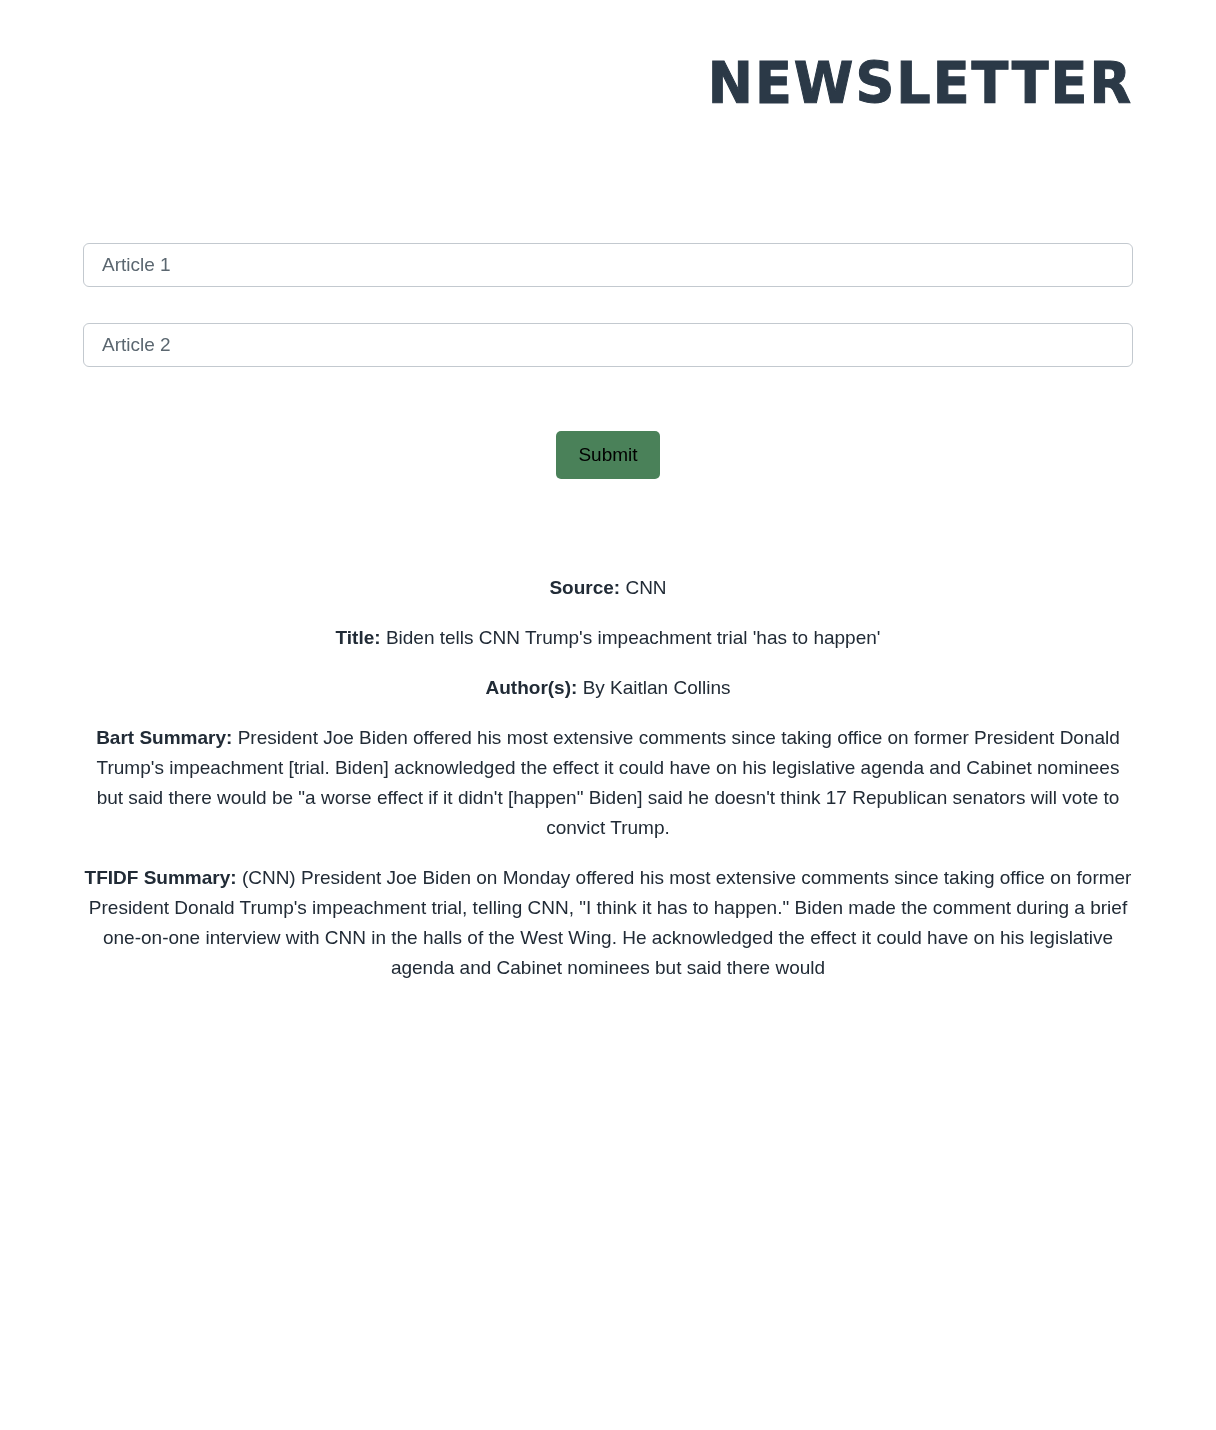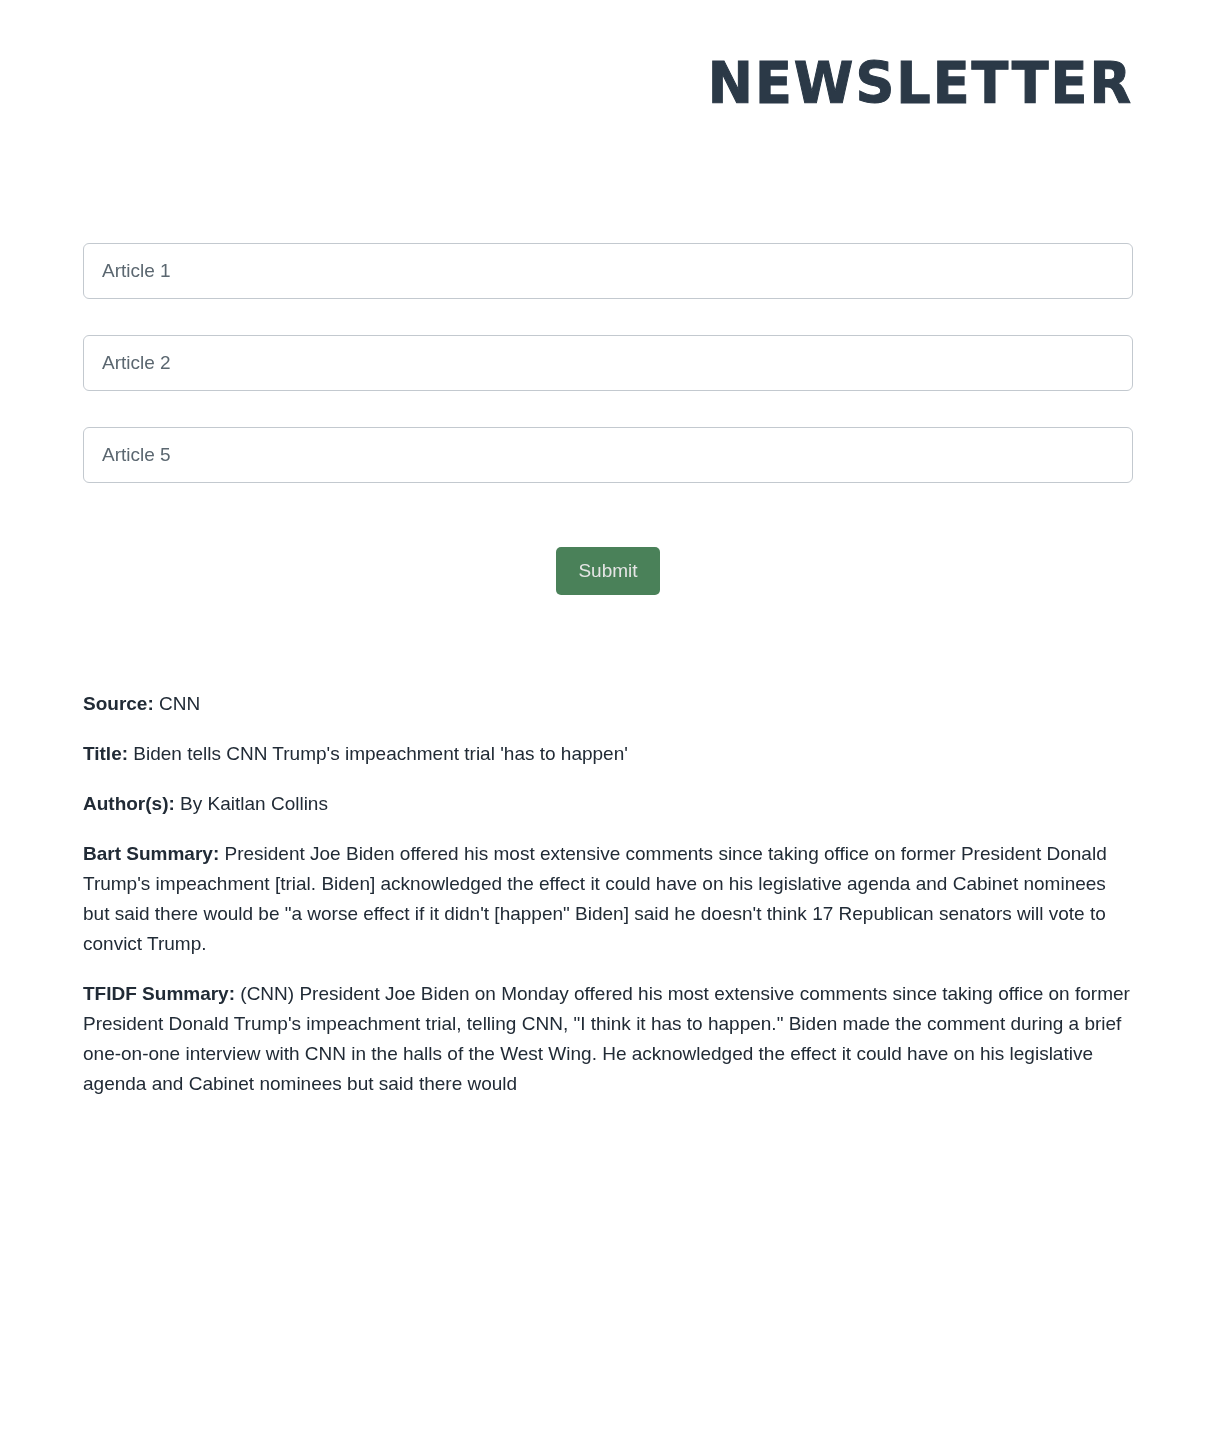--- a/index.html
+++ b/index.html
@@ -37,21 +37,21 @@
     -webkit-text-stroke: 1px #2b3947;
   }
 
   
   .form-area {
     margin-top: 128px;
   }
   .article-input {
     display: block;
     width: 100%;
-    height: 56px;
+    height: 44px;
     margin-bottom: 36px;
     padding: 0 18px;
     font-family: "Liberation Sans", sans-serif;
     font-size: 19px;
     color: #212b36;
     background: #ffffff;
     border: 1px solid #c3c9cf;
     border-radius: 6px;
     outline: none;
   }
@@ -63,56 +63,56 @@
   .submit-row {
     text-align: center;
     margin-top: 64px;
   }
   .submit-btn {
     display: inline-block;
     min-width: 102px;
     height: 48px;
     padding: 0 22px;
     background: #4a8159;
-    color: #e5e5e5;
+    color: #000000;
     font-family: "Liberation Sans", sans-serif;
     font-size: 19px;
     border: none;
     border-radius: 5px;
     cursor: pointer;
   }
 
   
   .article-section {
     margin-top: 94px;
     padding-bottom: 40px;
   }
   .article-section p {
     font-size: 19px;
     line-height: 30px;
     margin-bottom: 20px;
     color: #212b36;
+    text-align: center;
   }
   .article-section p .label {
     font-weight: bold;
   }
 </style>
 </head>
 <body>
 
 <div class="container">
 
   <div class="logo-row">
     <div class="logo">NEWSLETTER</div>
   </div>
 
   <form class="form-area">
     <input type="text" class="article-input" placeholder="Article 1" style="">
     <input type="text" class="article-input" placeholder="Article 2" style="">
-    <input type="text" class="article-input" placeholder="Article 5" style="">
 
     <div class="submit-row">
       <button type="submit" class="submit-btn">Submit</button>
     </div>
   </form>
 
   <section class="article-section">
 
     <p><span class="label">Source:</span> <span>CNN</span></p>
 

